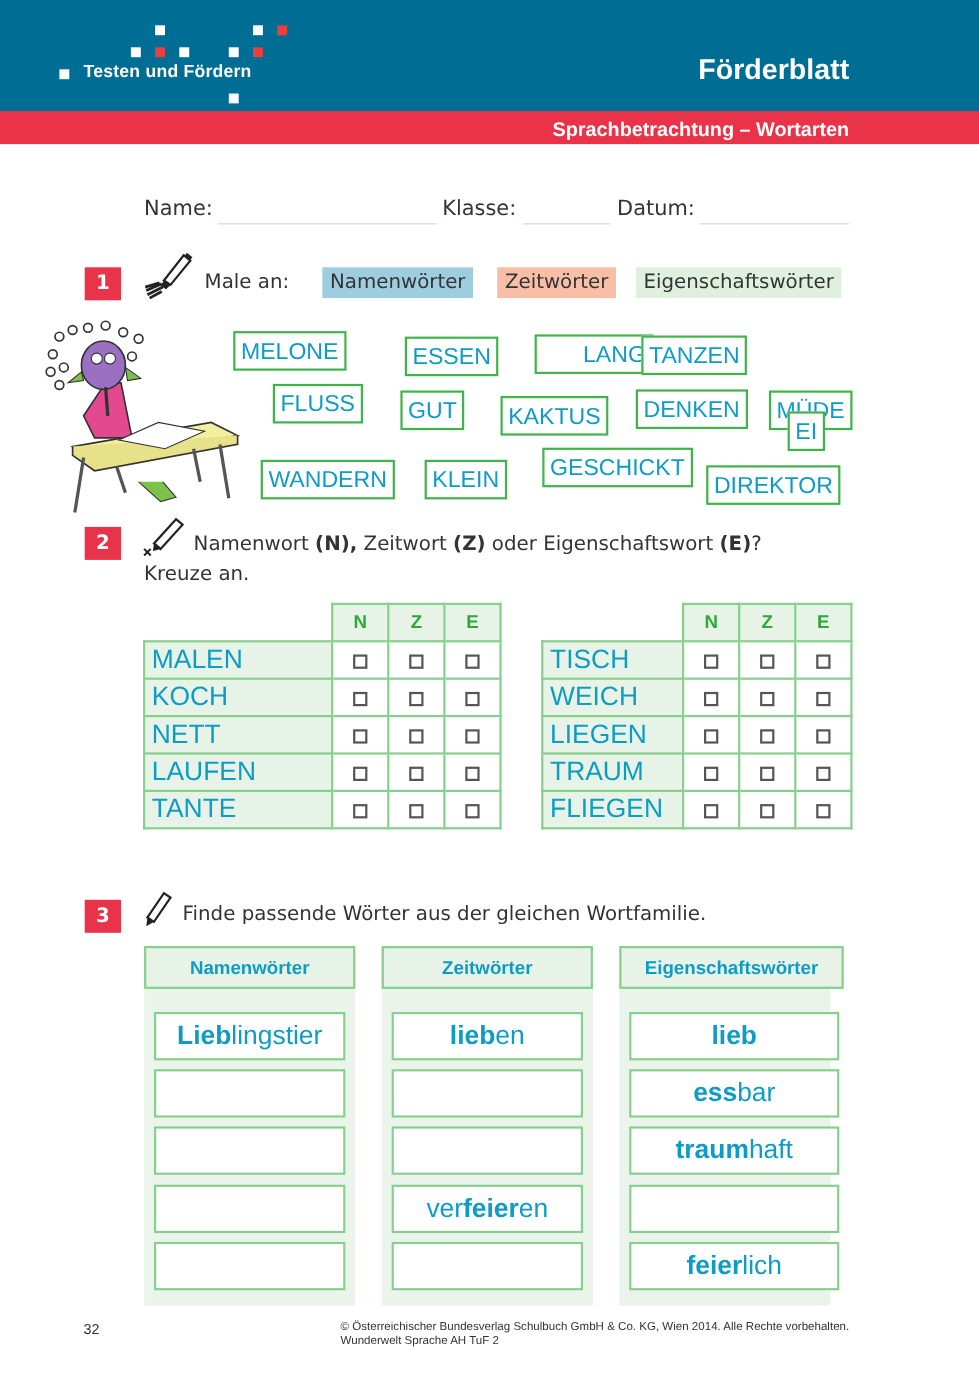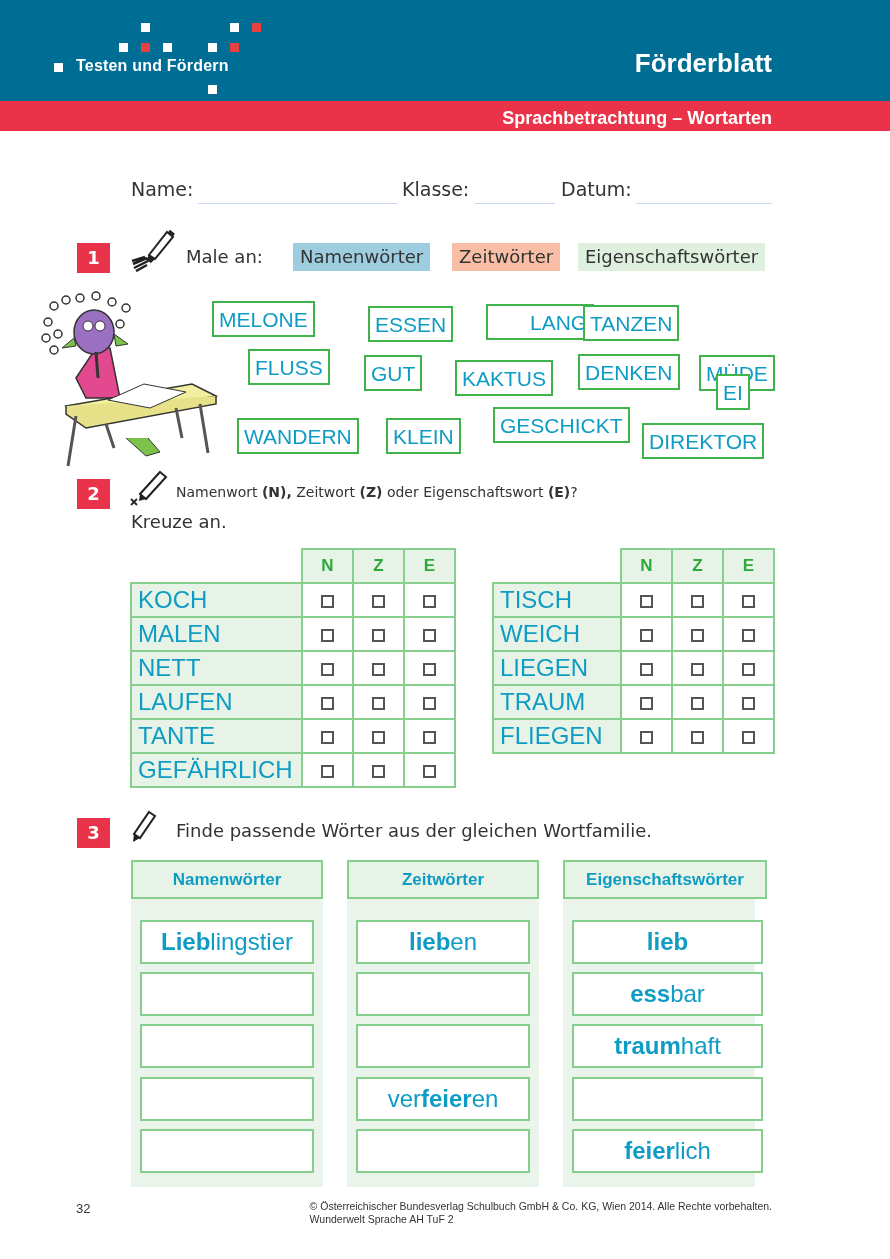--- a/index.html
+++ b/index.html
@@ -25,34 +25,34 @@
 
   
   .t1-label { position: absolute; left: 186px; top: 246px; font-size: 18px; color: #333; }
   .chip { position: absolute; top: 243px; height: 28px; font-size: 18px; line-height: 28px; padding: 0 7px; color: #333; }
   .word-box { position: absolute; border: 2px solid #3fb44a; color: #0f9cc4; font-size: 21px; font-family: "Liberation Sans", sans-serif; padding: 0 5px; height: 36px; line-height: 34px; background: #fff; }
 
   
   .illus { position: absolute; left: 36px; top: 288px; width: 186px; height: 185px; }
 
   
-  .t2-text { position: absolute; left: 176px; top: 484px; font-size: 14px; color: #333; }
+  .t2-text { position: absolute; left: 176px; top: 484px; font-size: 18px; color: #333; }
   .t2-text b { font-weight: bold; }
   .t2-text2 { position: absolute; left: 131px; top: 511px; font-size: 18px; color: #333; }
 
   table.grid { position: absolute; border-collapse: collapse; }
   table.grid td { border: 2px solid #86cf8d; height: 34px; }
   table.grid td.hd { background: #e6f3e6; color: #2da83a; font-weight: bold; font-size: 17px; text-align: center; height: 28px; width: 51px; font-family: "Liberation Sans", sans-serif; }
   table.grid td.empty { border: none; background: transparent; }
   table.grid td.word { background: #e6f3e6; color: #0f9cc4; font-size: 24px; padding-left: 6px; font-family: "Liberation Sans", sans-serif; }
   table.grid td.cb { text-align: center; background: #fff; width: 51px; }
   .cbox { display: inline-block; width: 13px; height: 13px; border: 2px solid #555; vertical-align: middle; }
 
   
-  .t3-text { position: absolute; left: 176px; top: 820px; font-size: 18px; color: #333; }
+  .t3-text { position: absolute; left: 166px; top: 820px; font-size: 18px; color: #333; }
   .col-bg { position: absolute; top: 860px; width: 192px; height: 327px; background: #eaf4ea; }
   .col-hd { position: absolute; top: 860px; height: 39px; border: 2px solid #86cf8d; background: #e6f3e6; color: #0f9cc4; font-weight: bold; font-size: 17px; text-align: center; line-height: 35px; font-family: "Liberation Sans", sans-serif; }
   .ans-box { position: absolute; width: 174px; height: 44px; border: 2px solid #86cf8d; background: #fff; color: #0f9cc4; font-size: 24px; text-align: center; line-height: 40px; font-family: "Liberation Sans", sans-serif; }
   .ans-box b { font-weight: bold; }
 
   
   .pg { position: absolute; left: 76px; top: 1201px; font-family: "Liberation Sans", sans-serif; font-size: 13px; color: #333; }
   .copy { position: absolute; right: 118px; top: 1200px; font-family: "Liberation Sans", sans-serif; font-size: 10.5px; color: #333; line-height: 13px; }
 </style>
 </head>
@@ -151,51 +151,45 @@
 
 <table class="grid" style="left:130px;top:548px;">
   <tbody>
       <tr>
     <td class="empty" style="width:171px;"></td>
     <td class="hd">N</td>
     <td class="hd">Z</td>
     <td class="hd">E</td>
   </tr>
   <tr>
+    <td class="word">MALEN</td>
+    <td class="cb"><span class="cbox"></span></td>
+    <td class="cb"><span class="cbox"></span></td>
+    <td class="cb"><span class="cbox"></span></td>
+  </tr>
+  <tr>
     <td class="word">KOCH</td>
     <td class="cb"><span class="cbox"></span></td>
     <td class="cb"><span class="cbox"></span></td>
     <td class="cb"><span class="cbox"></span></td>
   </tr>
   <tr>
-    <td class="word">MALEN</td>
-    <td class="cb"><span class="cbox"></span></td>
-    <td class="cb"><span class="cbox"></span></td>
-    <td class="cb"><span class="cbox"></span></td>
-  </tr>
-  <tr>
     <td class="word">NETT</td>
     <td class="cb"><span class="cbox"></span></td>
     <td class="cb"><span class="cbox"></span></td>
     <td class="cb"><span class="cbox"></span></td>
   </tr>
   <tr>
     <td class="word">LAUFEN</td>
     <td class="cb"><span class="cbox"></span></td>
     <td class="cb"><span class="cbox"></span></td>
     <td class="cb"><span class="cbox"></span></td>
   </tr>
   <tr>
     <td class="word">TANTE</td>
-    <td class="cb"><span class="cbox"></span></td>
-    <td class="cb"><span class="cbox"></span></td>
-    <td class="cb"><span class="cbox"></span></td>
-  </tr>
-  <tr>
-    <td class="word">GEFÄHRLICH</td>
     <td class="cb"><span class="cbox"></span></td>
     <td class="cb"><span class="cbox"></span></td>
     <td class="cb"><span class="cbox"></span></td>
   </tr>
 </tbody>
   </table>
 
 <table class="grid" style="left:492px;top:548px;">
   <tbody>
       <tr>

